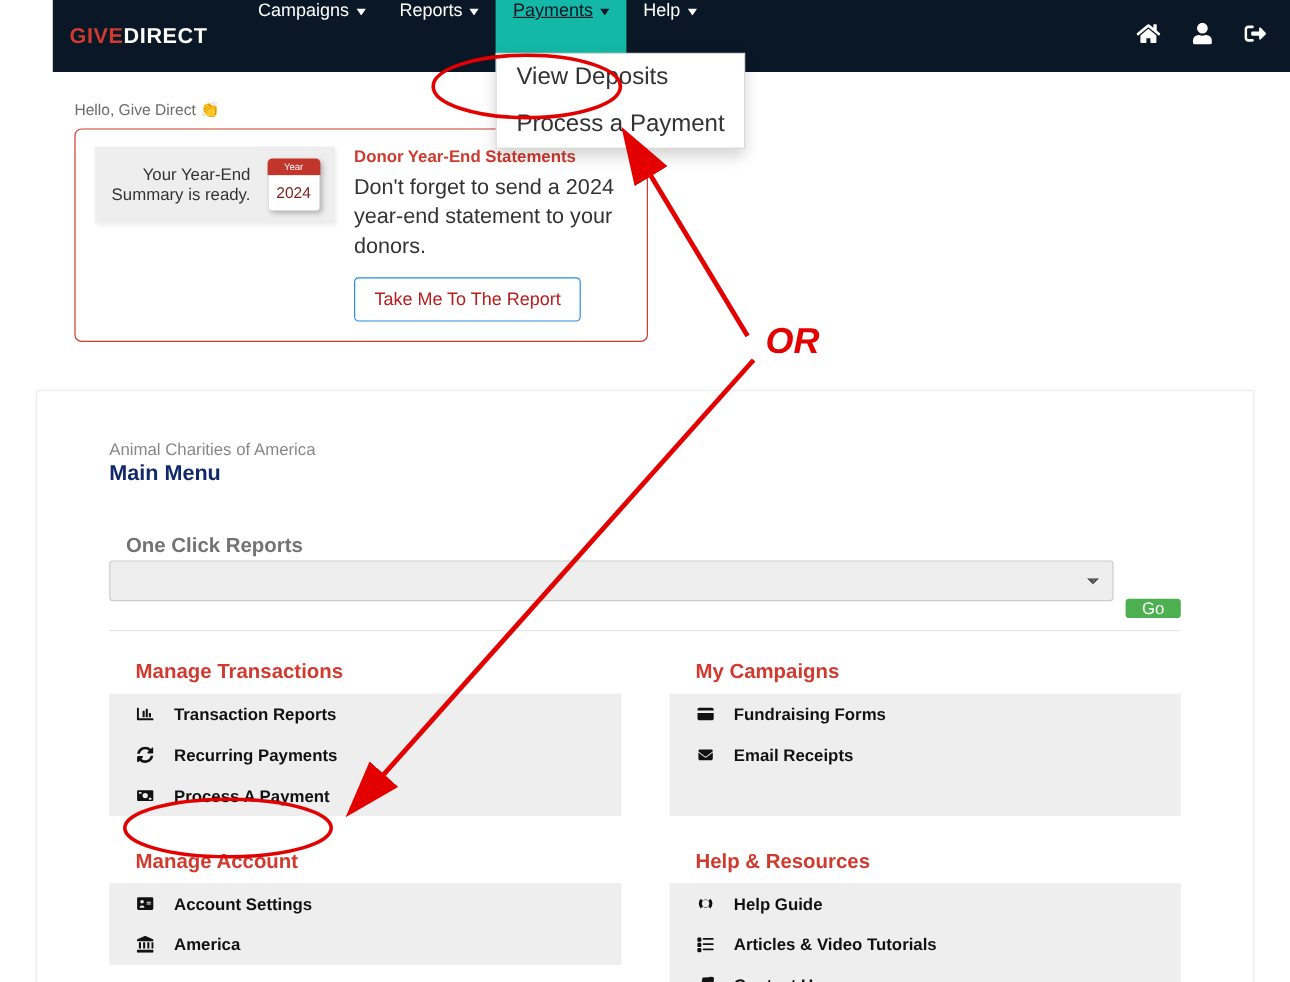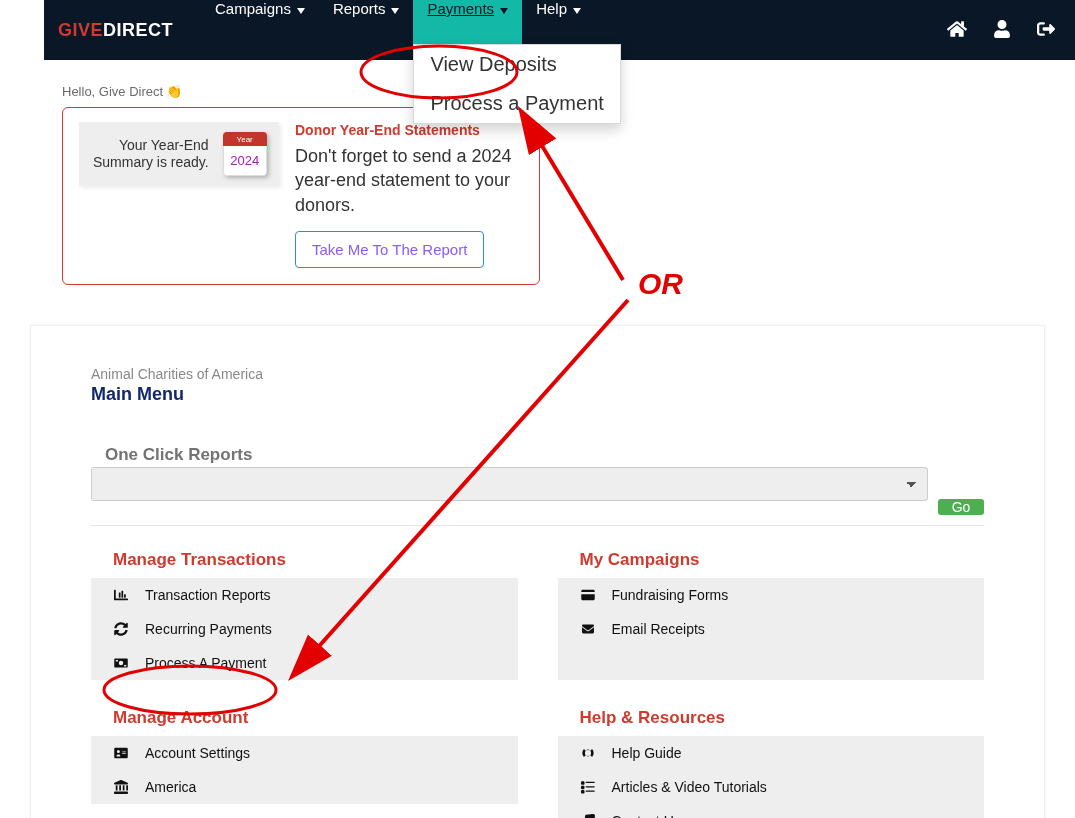--- a/index.html
+++ b/index.html
@@ -92,29 +92,29 @@
     gap: 14px;
     flex-shrink: 0;
     box-shadow: 2px 2px 4px rgba(0,0,0,.08);
   }
   .card-left-text { font-size: 14px; color: #333; line-height: 1.25; text-align: right; }
   .cal-icon {
     width: 44px; height: 44px; position: relative; flex-shrink: 0;
     filter: drop-shadow(2px 2px 2px rgba(0,0,0,.25));
   }
   .cal-top { position:absolute; top:0; left:0; right:0; height:14px; background:#c1352b; border-radius:4px 4px 0 0; color:#fff; font-size:8px; display:flex; align-items:center; justify-content:center; }
-  .cal-body { position:absolute; top:14px; left:0; right:0; bottom:0; background:#fff; border:1px solid #ddd; border-top:none; border-radius:0 0 4px 4px; display:flex; align-items:center; justify-content:center; font-size:13px; color:#a21caf;text-align:right; }
+  .cal-body { position:absolute; top:14px; left:0; right:0; bottom:0; background:#fff; border:1px solid #ddd; border-top:none; border-radius:0 0 4px 4px; display:flex; align-items:center; justify-content:center; font-size:13px; color:#7f1d1d;text-align:right; }
   .alert-right { flex: 1; }
   .alert-title { color: #d03a2f; font-weight: 600; font-size: 14px; margin-bottom: 6px; white-space: nowrap; }
   .alert-body { font-size: 18px; color: #333; line-height: 1.35; }
   .alert-btn {
     margin-top: 14px;
     display: inline-block;
     border: 1px solid #2a8edc;
-    color: #8b5cf6;
+    color: #b91c1c;
     border-radius: 4px;
     padding: 9px 16px;
     font-size: 15px;
     cursor: pointer;
     background:#fff;
   }
 
   
   .panel {
     margin: 0 30px 30px 30px;
@@ -149,21 +149,21 @@
     border-radius: 3px;
     width: 46px;
     font-size: 14px;
     cursor: pointer;
     margin-top: 32px;
   }
   hr.sep { border: none; border-top: 1px solid #e6e6e6; margin-bottom: 24px; }
   .columns { display: flex; gap: 40px; }
   .col { flex: 1; }
   .section-title { color: #d03a2f; font-weight: 700; font-size: 17px; margin: 0 0 8px 22px; }
-  .link-list { background: #eeeeee; }
+  .link-list { background: #eeeeee; font-weight: bold; }
   .link-item {
     display: flex; align-items: center; gap: 16px;
     padding: 9px 22px; font-size: 14px; color: #111; cursor: pointer;
   }
   .link-icon { width: 16px; display:flex; justify-content:center; }
   .spacer { height: 28px; }
 
   
   .overlay {
     position: absolute;

